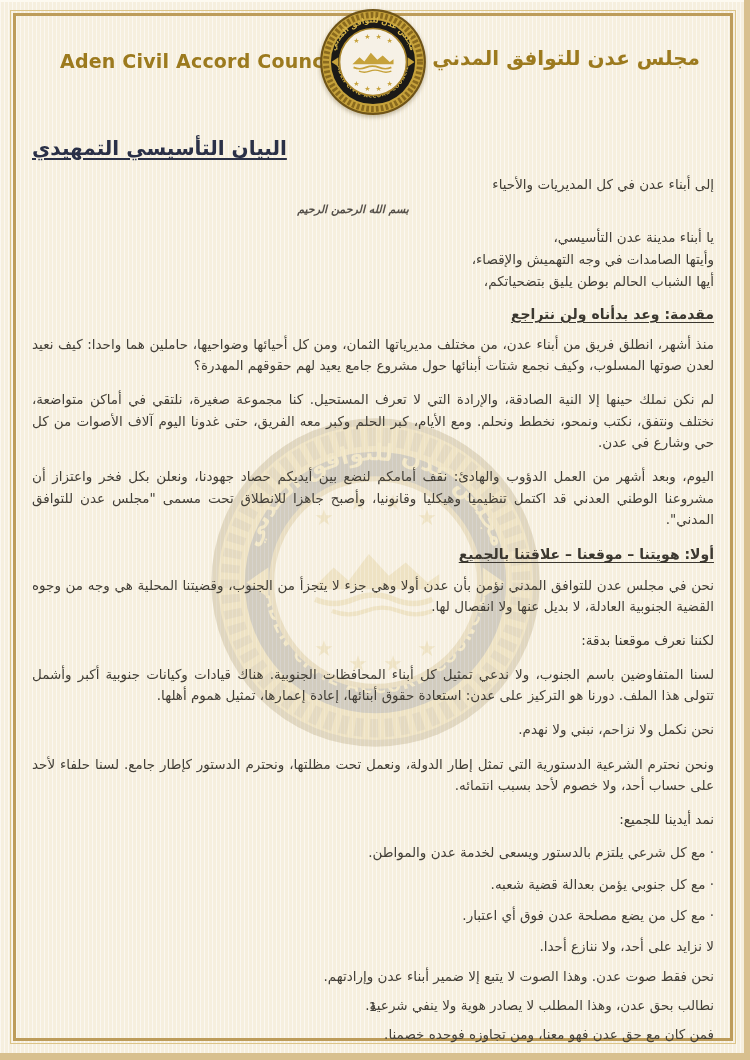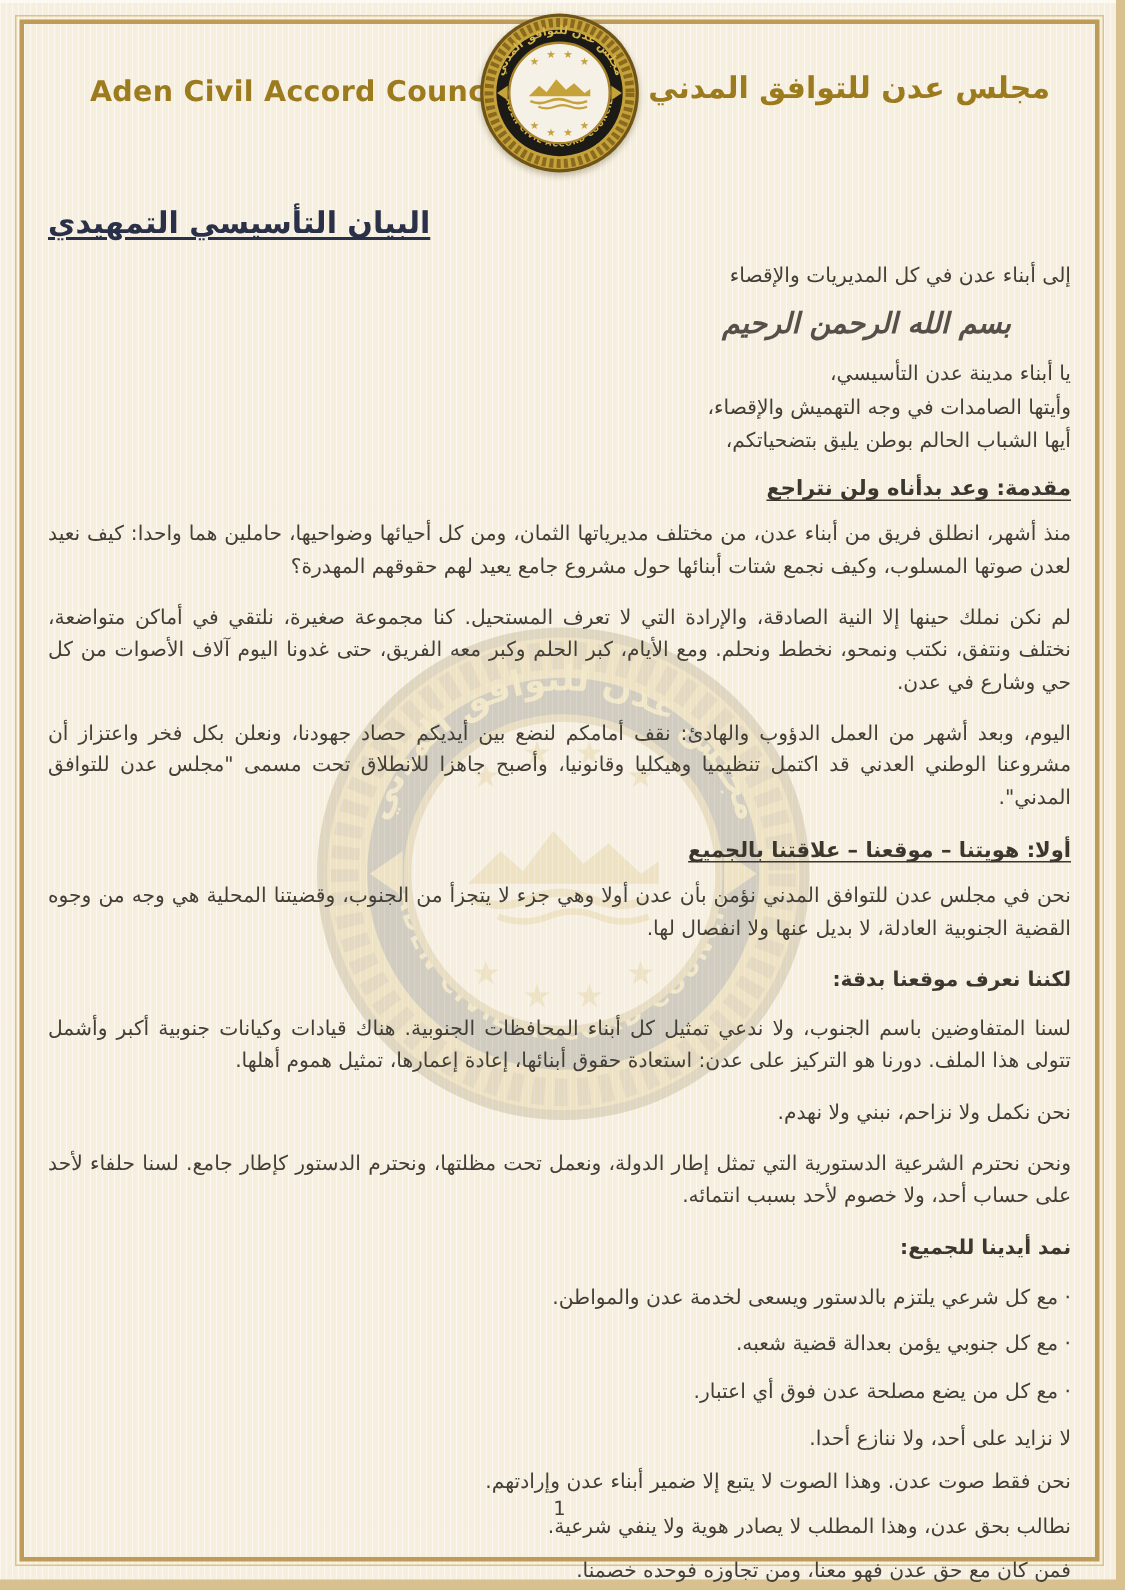--- a/index.html
+++ b/index.html
@@ -65,41 +65,42 @@
   }
   .body-text{
     direction:rtl;
     color:#433f37;
     font-size:13.5px;
     line-height:1.58;
     text-align:right;
   }
   .salutation{margin:14px 0 2px 0;}
   .basmala{
+    text-align:center;
     font-style:italic;
     font-weight:bold;
-    font-size:19px;
+    font-size:11px;
     color:#55504a;
     margin:6px 40px 8px 0;
   }
   .greeting p{margin:0 0 1px 0;}
   .sec-heading{
     font-weight:bold;
     text-decoration:underline;
     text-underline-offset:3px;
     color:#3b372f;
     margin:10px 0 9px 0;
     font-size:14px;
   }
   .para{
     margin:0 0 13px 0;
     text-align:justify;
   }
   .sub-heading{
-    font-weight:bold;color:#3b372f;
+    font-weight:normal;color:#3b372f;
     margin:2px 0 12px 0;
   }
   .bullet{margin:0 0 10px 0;}
   .closing-line{margin:0 0 8px 0;}
   .page-number{
     position:absolute;bottom:24px;left:0;right:0;
     text-align:center;
     font-size:13px;color:#43403a;
   }
 </style>
@@ -160,21 +161,21 @@
       <svg class="hdr-logo" viewBox="0 0 200 200">
         <use href="#council-logo"></use>
       </svg>
       <div class="hdr-ar">مجلس عدن للتوافق المدني</div>
     </div>
 
     <div class="doc-title">البيان التأسيسي التمهيدي</div>
 
     <div class="body-text">
 
-      <p class="salutation">إلى أبناء عدن في كل المديريات والإقصاء</p>
+      <p class="salutation">إلى أبناء عدن في كل المديريات والأحياء</p>
 
       <div class="basmala">بسم الله الرحمن الرحيم</div>
 
       <div class="greeting">
         <p>يا أبناء مدينة عدن التأسيسي،</p>
         <p>وأيتها الصامدات في وجه التهميش والإقصاء،</p>
         <p>أيها الشباب الحالم بوطن يليق بتضحياتكم،</p>
       </div>
 
       <div class="sec-heading">مقدمة: وعد بدأناه ولن نتراجع</div>

